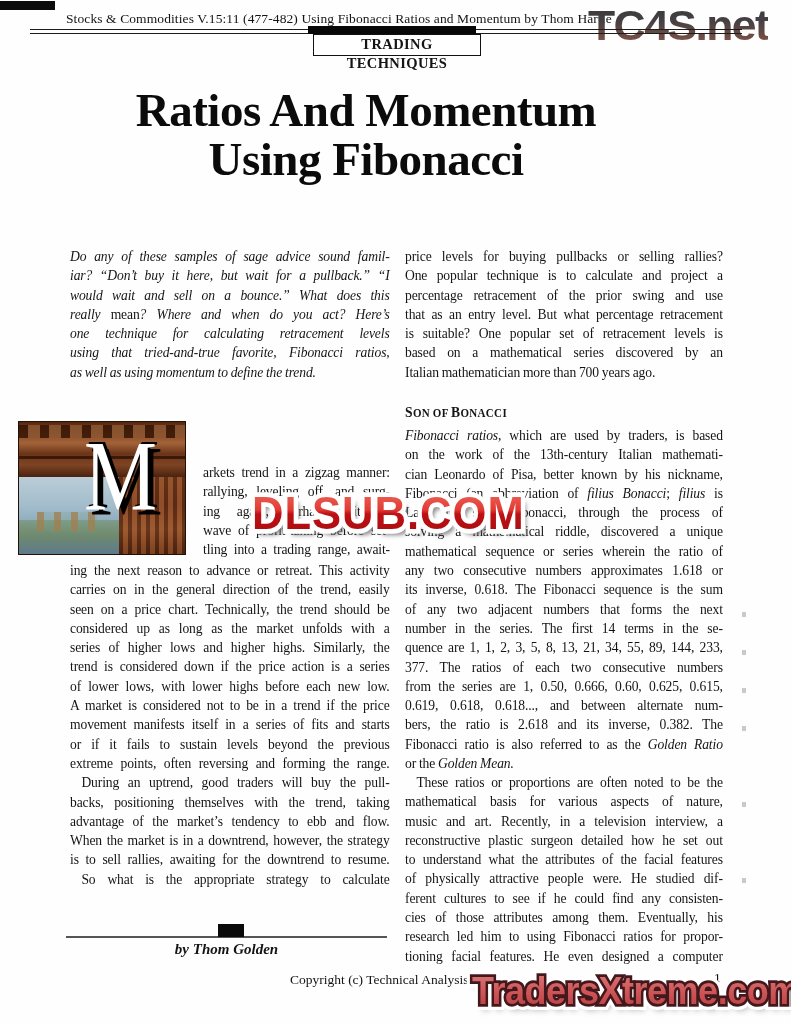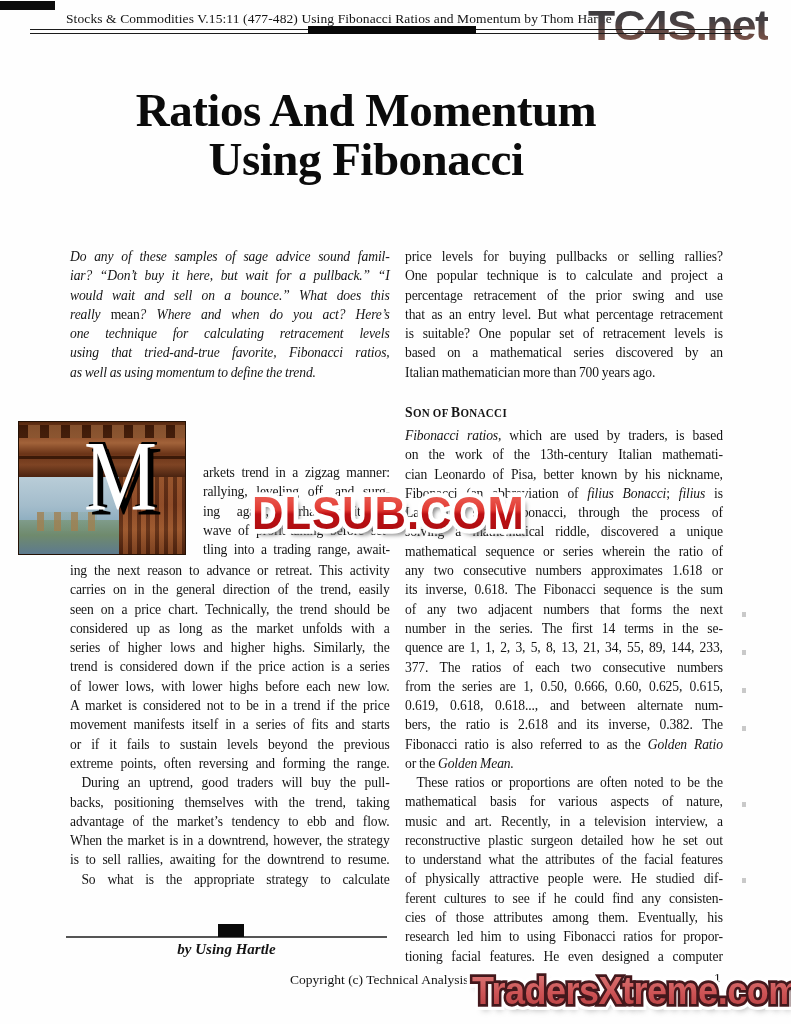--- a/index.html
+++ b/index.html
@@ -97,20 +97,23 @@
 <body>
 
 <div class="page">
 
   <div class="corner-bar"></div>
   <div class="citation">Stocks &amp; Commodities V.15:11 (477-482) Using Fibonacci Ratios and Momentum by Thom Hartle</div>
   <div class="rule-a"></div>
   <div class="rule-b"></div>
   <div class="logo">TC4S.net</div>
   <div class="tt-bar"></div>
+  <div class="tt-box">
+    <span>TRADING TECHNIQUES</span>
+  </div>
 
   <div class="title">
     <div>Ratios And Momentum</div>
     <div>Using Fibonacci</div>
   </div>
 
   <div class="tblock intro italic">
       <div class="line">Do any of these samples of sage advice sound famil-</div>
       <div class="line">iar? “Don’t buy it here, but wait for a pullback.” “I</div>
       <div class="line">would wait and sell on a bounce.” What does this</div>
@@ -198,21 +201,21 @@
       <div class="line">to understand what the attributes of the facial features</div>
       <div class="line">of physically attractive people were. He studied dif-</div>
       <div class="line">ferent cultures to see if he could find any consisten-</div>
       <div class="line">cies of those attributes among them. Eventually, his</div>
       <div class="line">research led him to using Fibonacci ratios for propor-</div>
       <div class="line">tioning facial features. He even designed a computer</div>
     </div>
 
   <div class="end-rule"></div>
   <div class="end-box"></div>
-  <div class="byline">by Using Hartle</div>
+  <div class="byline">by Thom Golden</div>
   <div class="copyright">Copyright (c) Technical Analysis Inc.</div>
   <div class="pagenum">1</div>
 
   <div class="edge-tick" style="left:742px;top:612px;"></div>
   <div class="edge-tick" style="left:742px;top:650px;"></div>
   <div class="edge-tick" style="left:742px;top:688px;"></div>
   <div class="edge-tick" style="left:742px;top:726px;"></div>
   <div class="edge-tick" style="left:742px;top:802px;"></div>
   <div class="edge-tick" style="left:742px;top:878px;"></div>
 

